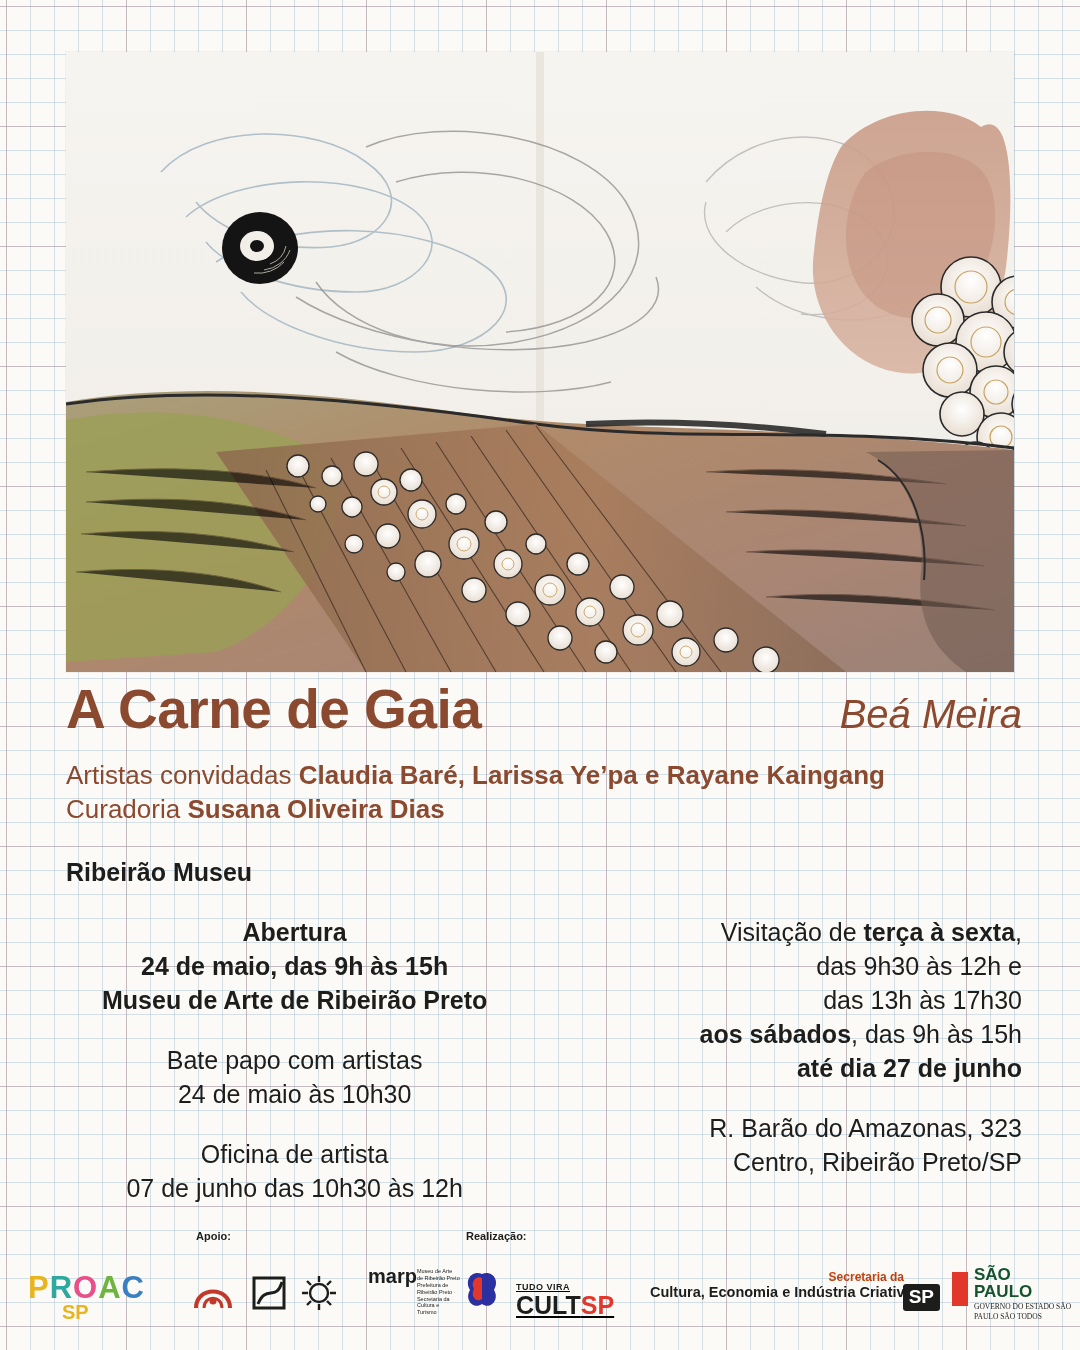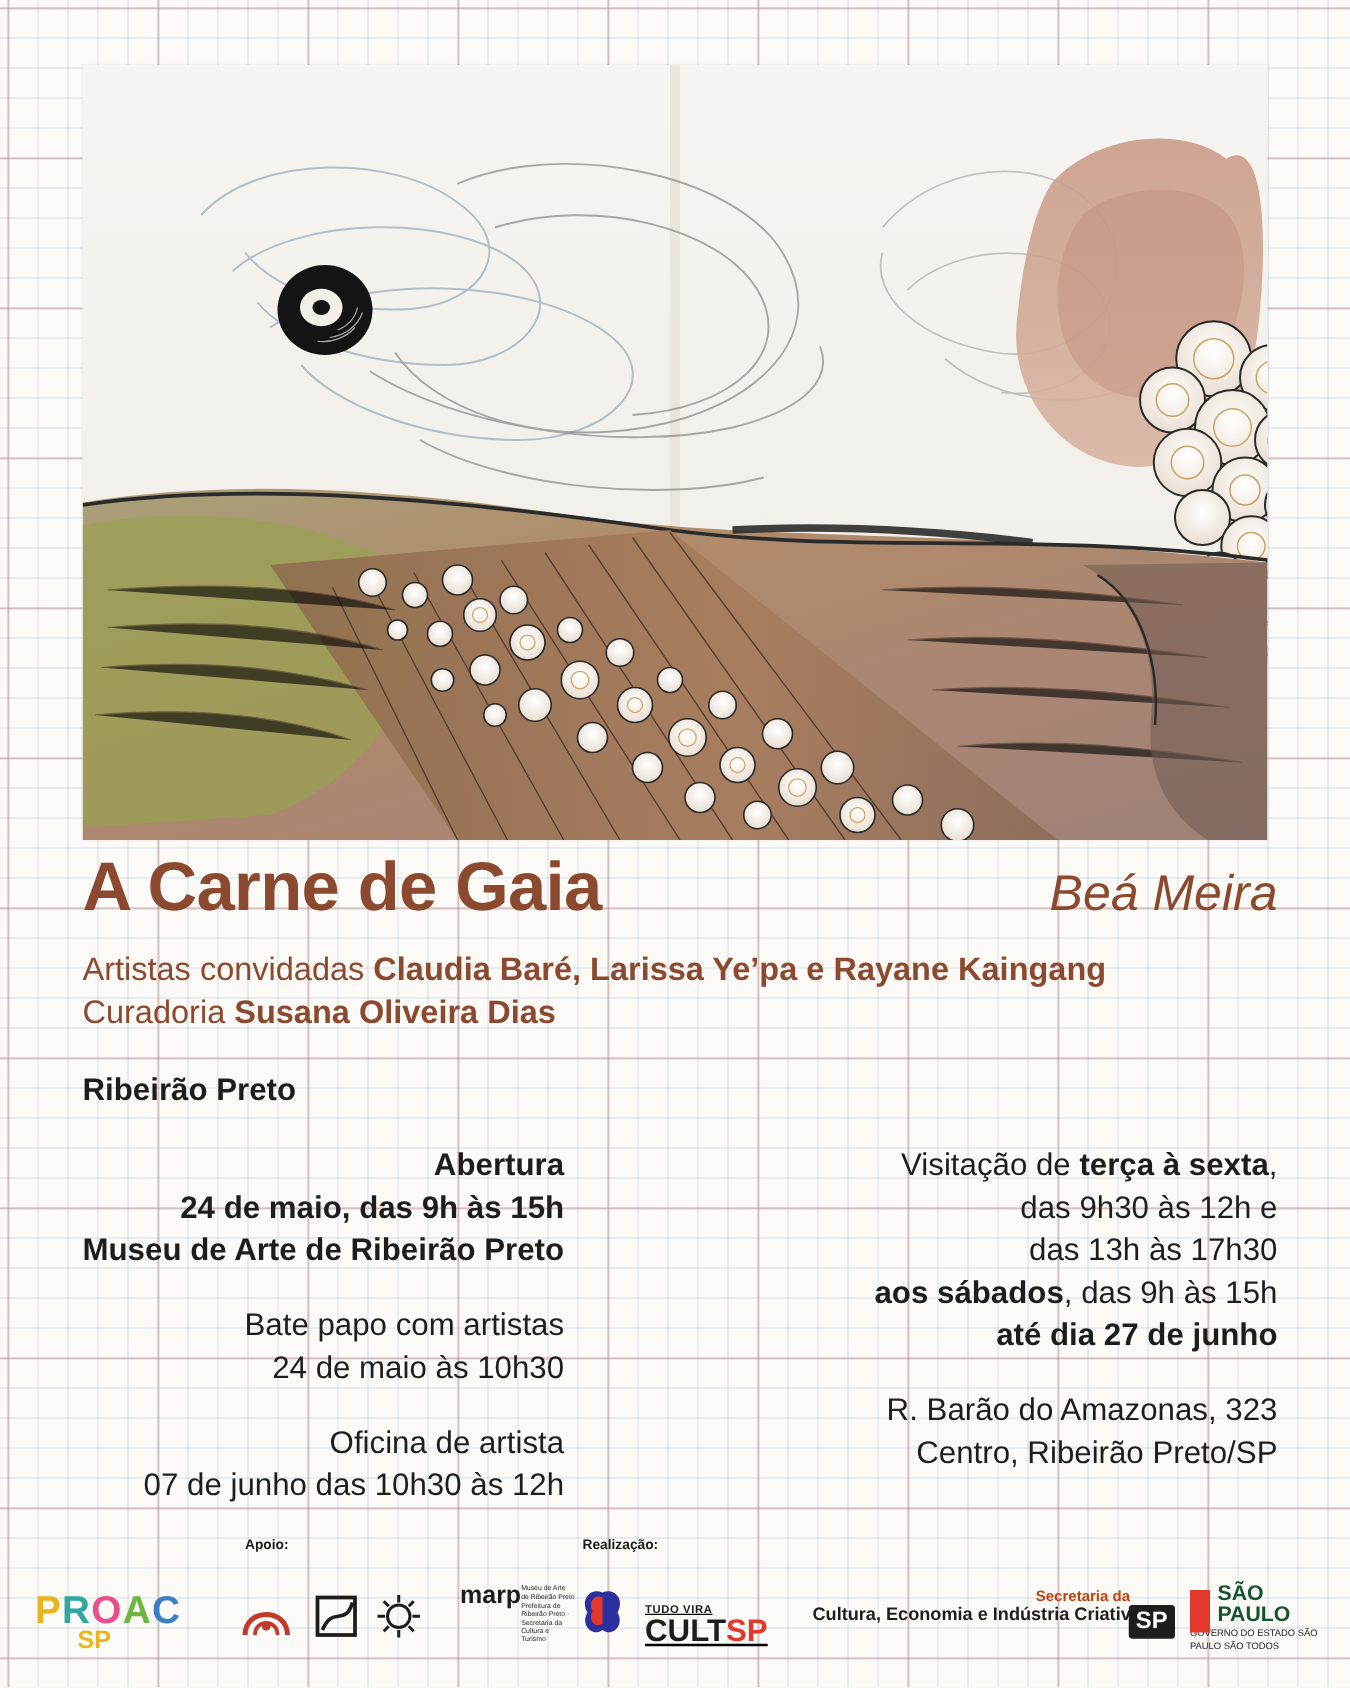--- a/index.html
+++ b/index.html
@@ -100,21 +100,21 @@
 
   
   .info {
     position: absolute;
     left: 66px;
     top: 915px;
     width: 956px;
     display: flex;
     justify-content: space-between;
   }
-  .col-left { text-align: right; }
+  .col-left { text-align: center; margin-left: 36px; }
   .col-right { text-align: right; }
   .blk { margin-bottom: 26px; }
   .blk:last-child { margin-bottom: 0; }
   .line {
     font-size: 25px;
     color: #1d1d1b;
     line-height: 1.36;
   }
   .line.b { font-weight: bold; }
   .line b { font-weight: bold; }
@@ -197,21 +197,21 @@
     position:absolute; right: 0; top: 14px;
     background:#1d1d1b; color:#fff; font-weight:bold;
     font-size: 19px; padding: 2px 6px 3px 6px; border-radius: 3px;
   }
 
   .l-saopaulo { left: 952px; top: 14px; width: 120px; height: 52px; display:block;}
   .sp-flag {
     position:absolute; left:0; top:6px; width:16px; height:34px; background:#e2372b;
   }
   .sp-name { margin-left: 22px; font-size: 17px; font-weight:bold; color:#14532d; line-height:1; }
-  .sp-sub { font-size: 7.5px; color:#1d1d1b; line-height:1.3; margin-top:2px; }
+  .sp-sub { margin-left: 22px; font-size: 7.5px; color:#1d1d1b; line-height:1.3; margin-top:2px;font-family:Liberation Serif, serif; }
 </style>
 </head>
 <body>
 
 <div class="paper"></div>
 
 <div class="page">
 
   <div class="artwork-wrap">
     <svg class="artwork-svg" viewBox="0 0 948 620" preserveAspectRatio="none">
@@ -394,21 +394,21 @@
     <div>
       <span class="lbl">Artistas convidadas</span>
       <span class="val">Claudia Baré, Larissa Ye’pa e Rayane Kaingang</span>
     </div>
     <div>
       <span class="lbl">Curadoria</span>
       <span class="val">Susana Oliveira Dias</span>
     </div>
   </div>
 
-  <div class="city">Ribeirão Preto</div>
+  <div class="city">Ribeirão Museu</div>
 
   <div class="info">
 
     <div class="col-left">
       <div class="blk">
         <div class="line b">Abertura</div>
         <div class="line b">24 de maio, das 9h às 15h</div>
         <div class="line b">Museu de Arte de Ribeirão Preto</div>
       </div>
       <div class="blk">

